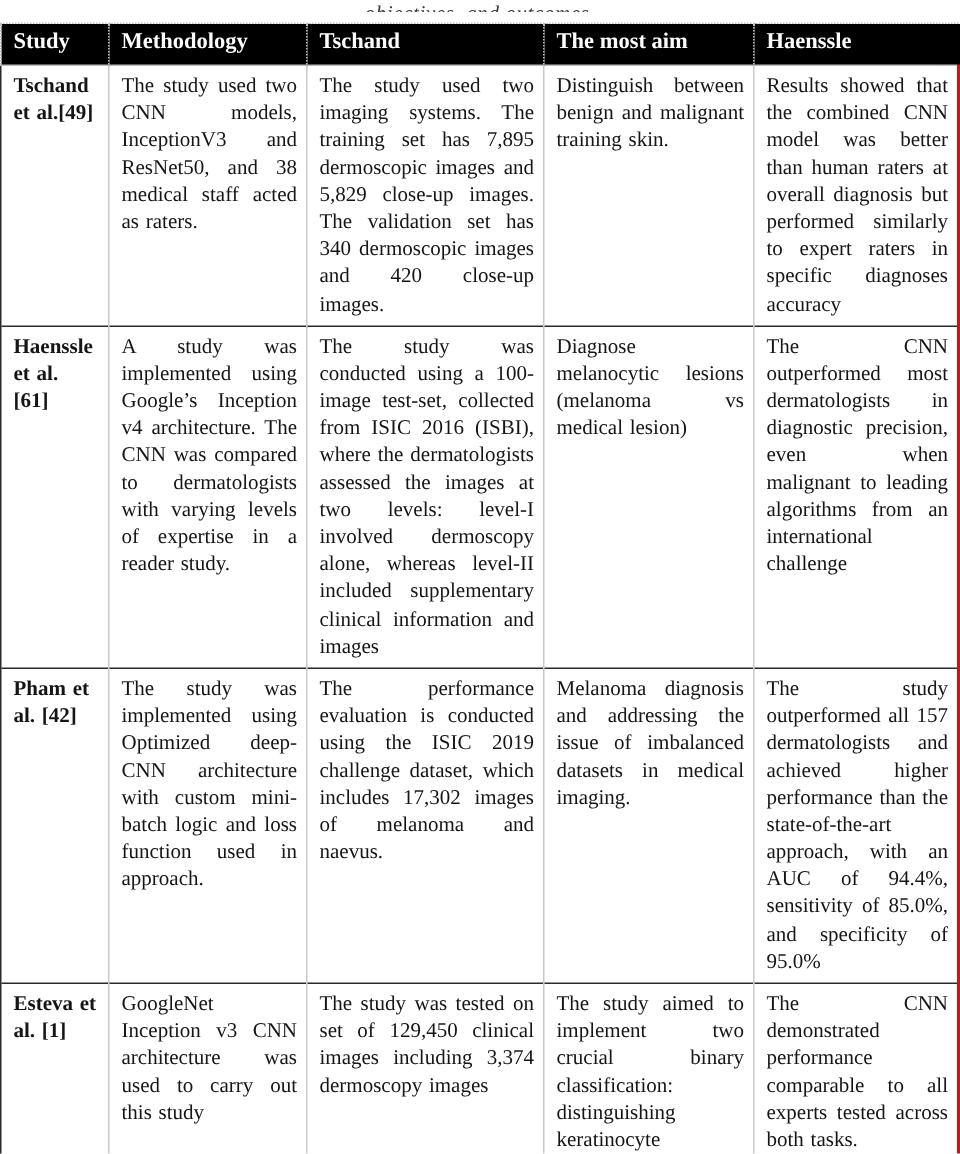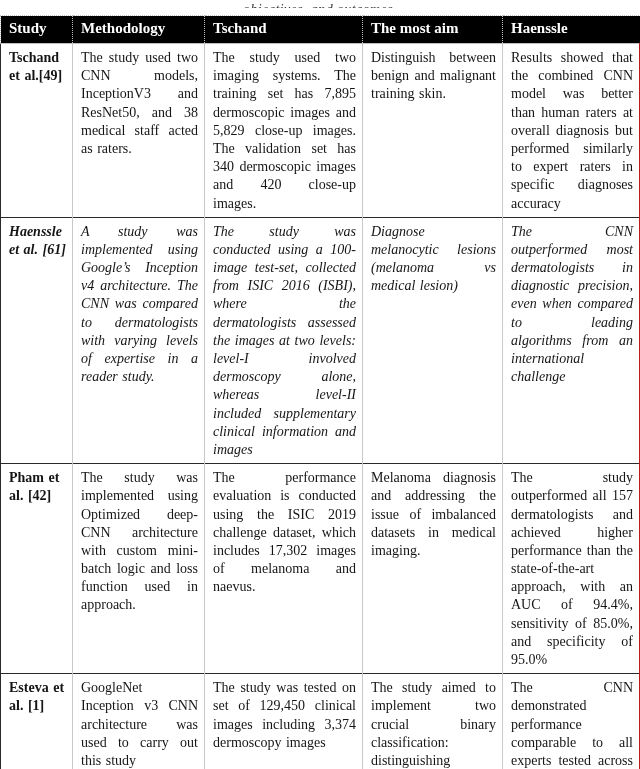--- a/index.html
+++ b/index.html
@@ -67,24 +67,24 @@
     overflow: hidden;
     word-spacing: 1px;
     margin-top: 12px;
   }
   tbody td:first-child {
     border-left: 1px solid #2a2a2a;
     font-weight: bold;
     text-align: left;
   }
   tbody td:last-child {
-    border-right: 3px solid #b91c1c;
+    border-right: 5px solid #b91c1c;
   }
   tr.r1 { height: 160px; }
-  tr.r2 { height: 224px; font-style: italic; }
+  tr.r2 { height: 224px; }
   tr.r3 { height: 192px; }
   tr.r4 { height: 150px; }
 </style>
 </head>
 <body>
 
 <div class="caption-clip">
   <span class="caption-text">objectives, and outcomes.</span>
 </div>
 
@@ -111,21 +111,21 @@
       <td>The study used two CNN models, InceptionV3 and ResNet50, and 38 medical staff acted as raters.</td>
       <td>The study used two imaging systems. The training set has 7,895 dermoscopic images and 5,829 close-up images. The validation set has 340 dermoscopic images and 420 close-up images.</td>
       <td>Distinguish between benign and malignant training skin.</td>
       <td>Results showed that the combined CNN model was better than human raters at overall diagnosis but performed similarly to expert raters in specific diagnoses accuracy</td>
     </tr>
     <tr class="r2">
       <td>Haenssle et al. [61]</td>
       <td>A study was implemented using Google’s Inception v4 architecture. The CNN was compared to dermatologists with varying levels of expertise in a reader study.</td>
       <td>The study was conducted using a 100-image test-set, collected from ISIC 2016 (ISBI), where the dermatologists assessed the images at two levels: level-I involved dermoscopy alone, whereas level-II included supplementary clinical information and images</td>
       <td>Diagnose melanocytic lesions (melanoma vs medical lesion)</td>
-      <td>The CNN outperformed most dermatologists in diagnostic precision, even when compared to leading algorithms from an international challenge</td>
+      <td>The CNN outperformed most dermatologists in diagnostic precision, even when malignant to leading algorithms from an international challenge</td>
     </tr>
     <tr class="r3">
       <td>Pham et al. [42]</td>
       <td>The study was implemented using Optimized deep-CNN architecture with custom mini-batch logic and loss function used in approach.</td>
       <td>The performance evaluation is conducted using the ISIC 2019 challenge dataset, which includes 17,302 images of melanoma and naevus.</td>
       <td>Melanoma diagnosis and addressing the issue of imbalanced datasets in medical imaging.</td>
       <td>The study outperformed all 157 dermatologists and achieved higher performance than the state-of-the-art approach, with an AUC of 94.4%, sensitivity of 85.0%, and specificity of 95.0%</td>
     </tr>
     <tr class="r4">
       <td>Esteva et al. [1]</td>

